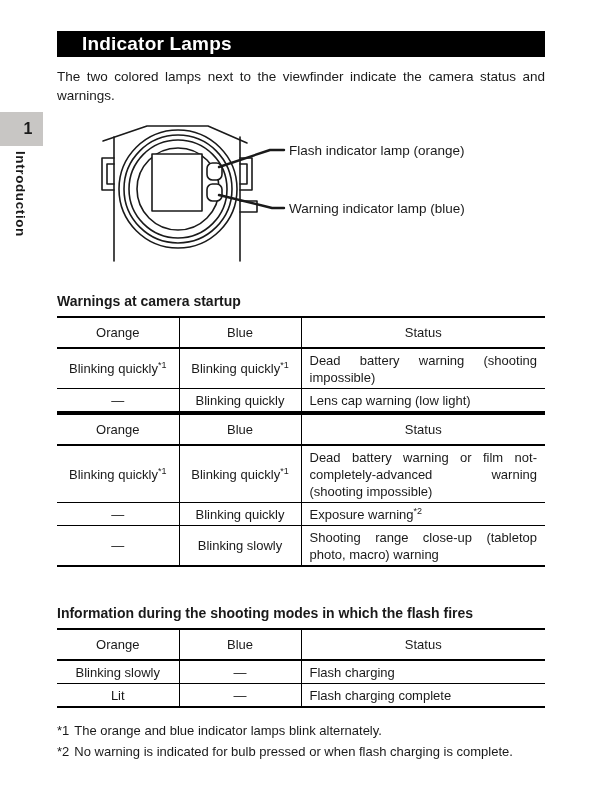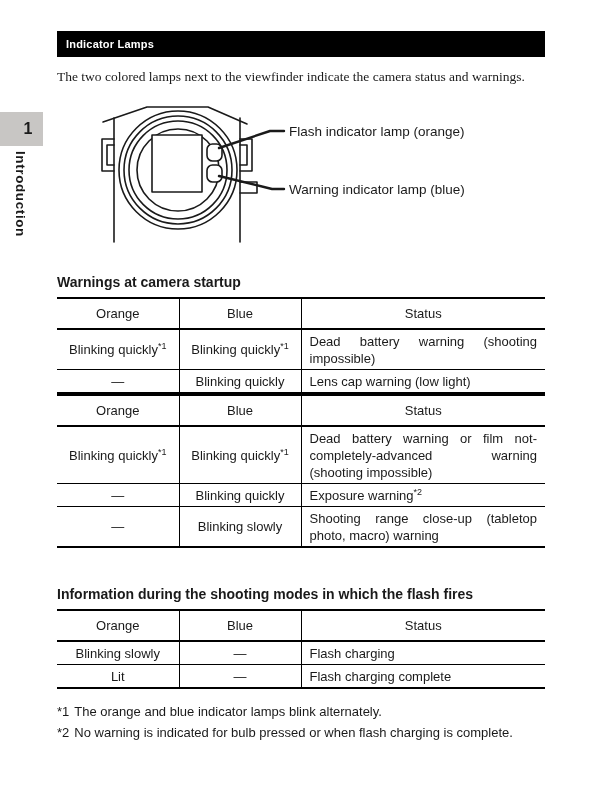--- a/index.html
+++ b/index.html
@@ -17,24 +17,24 @@
   .chapter-title {
     position:absolute; left:13px; top:151px;
     writing-mode:vertical-rl; font-weight:bold; font-size:13.5px; letter-spacing:0.6px;
   }
 
   
   .content { position:absolute; left:57px; top:31px; width:488px; }
 
   .title-bar {
     background:#000000; color:#ffffff; height:26px; line-height:26px;
-    padding-left:9px; font-weight:bold; font-size:11px; letter-spacing:0.2px;
-  }
-
-  .intro { margin:10px 0 0; font-size:13.5px; line-height:19px; text-align:justify;font-family:Liberation Serif, serif; }
+    padding-left:25px; font-weight:bold; font-size:19px; letter-spacing:0.2px;
+  }
+
+  .intro { margin:10px 0 0; font-size:13.5px; line-height:19px; text-align:justify; }
 
   
   .diagram { position:relative; height:162px; margin-top:6px; }
   .diagram svg { position:absolute; left:0; top:0; }
   .diagram-label {
     position:absolute; left:232px; transform:translateY(-50%);
     font-size:13.5px; white-space:nowrap;
   }
 
   

